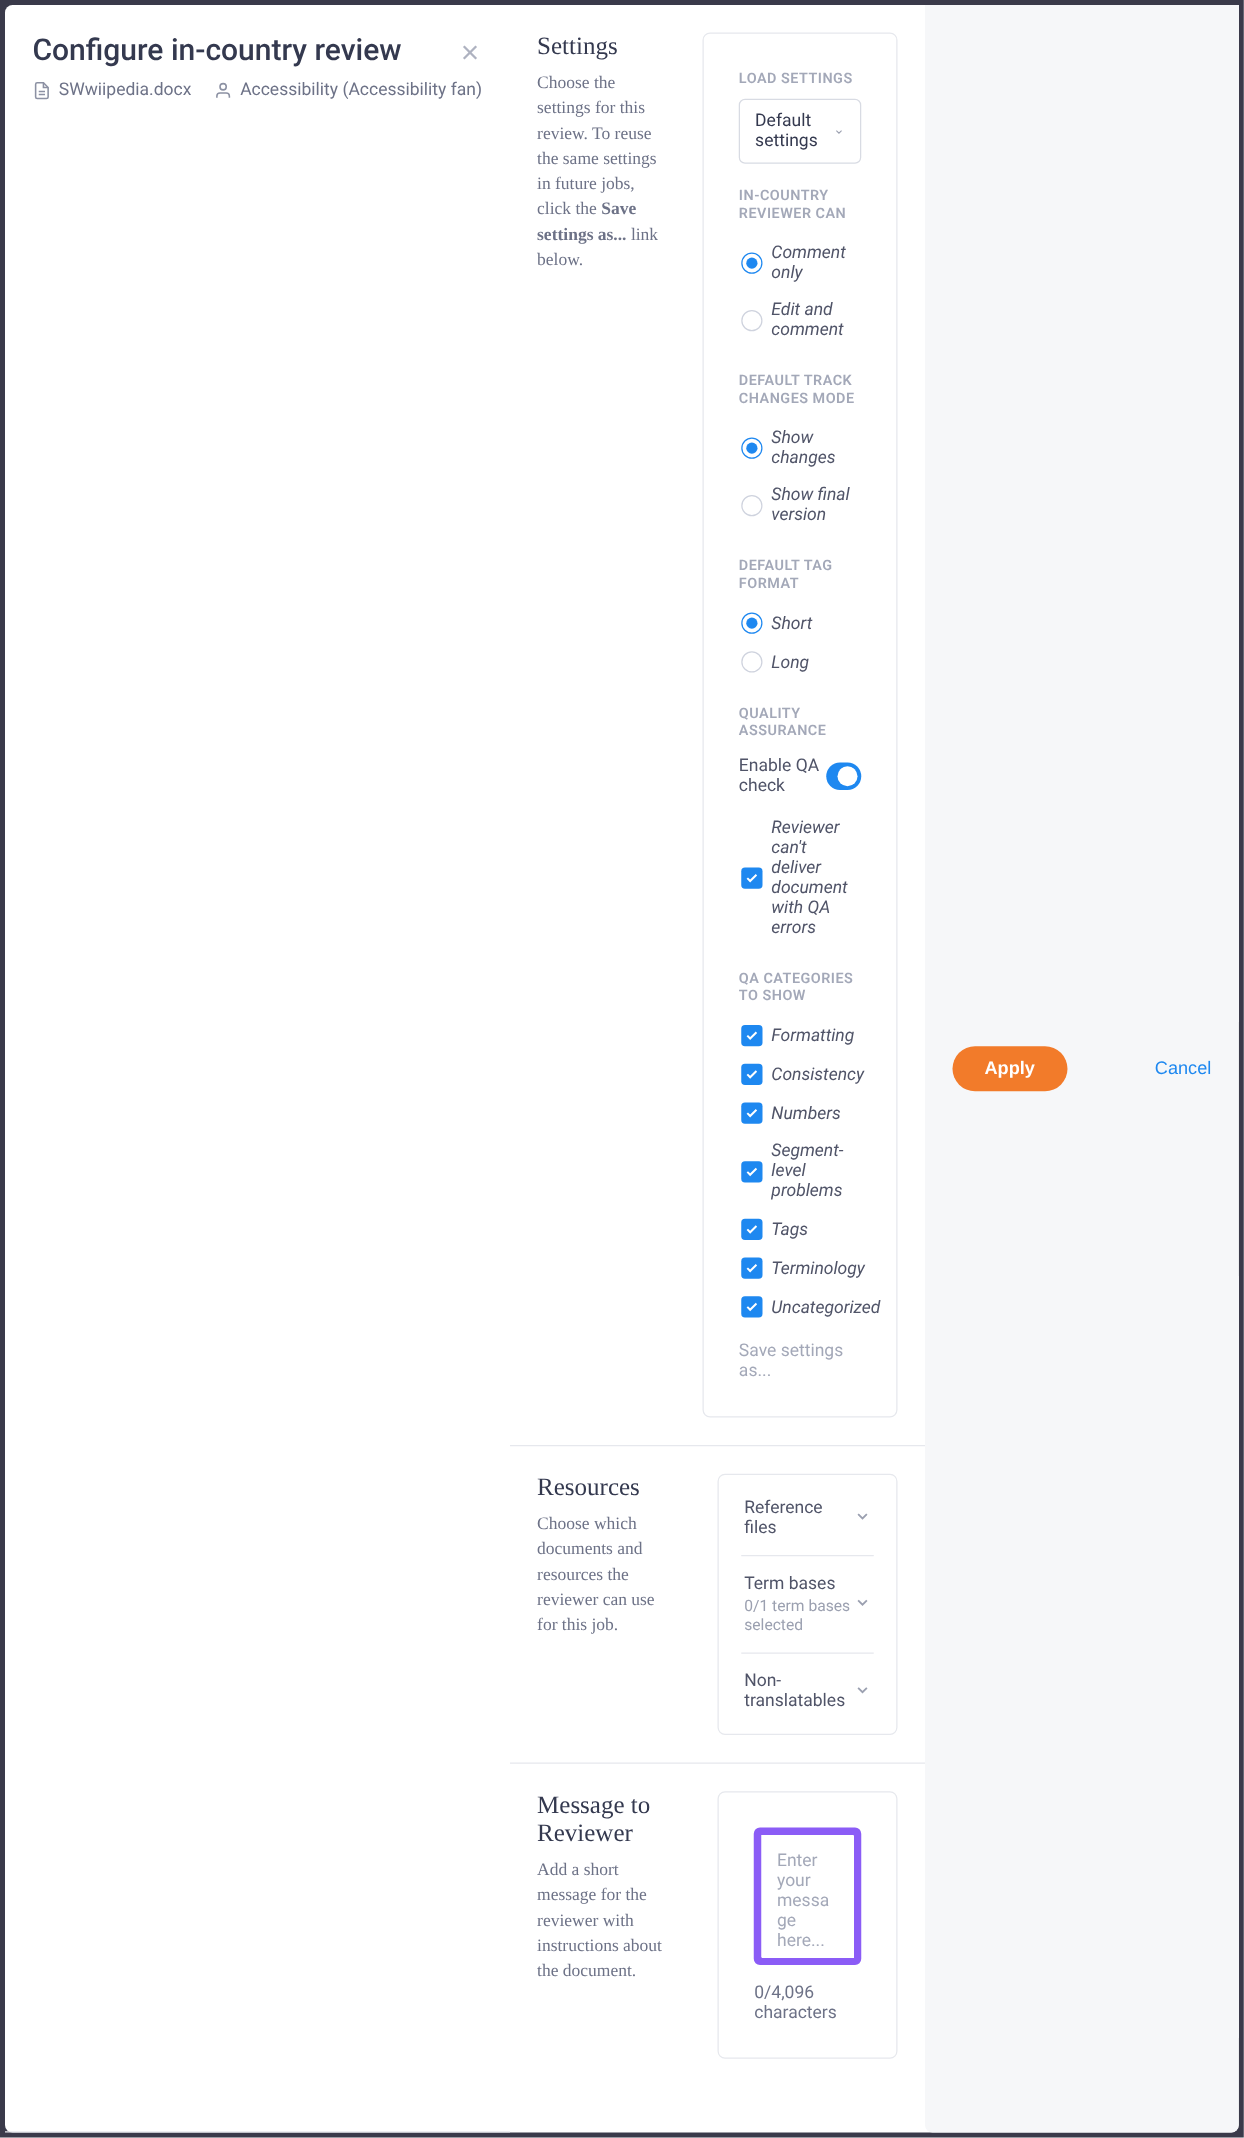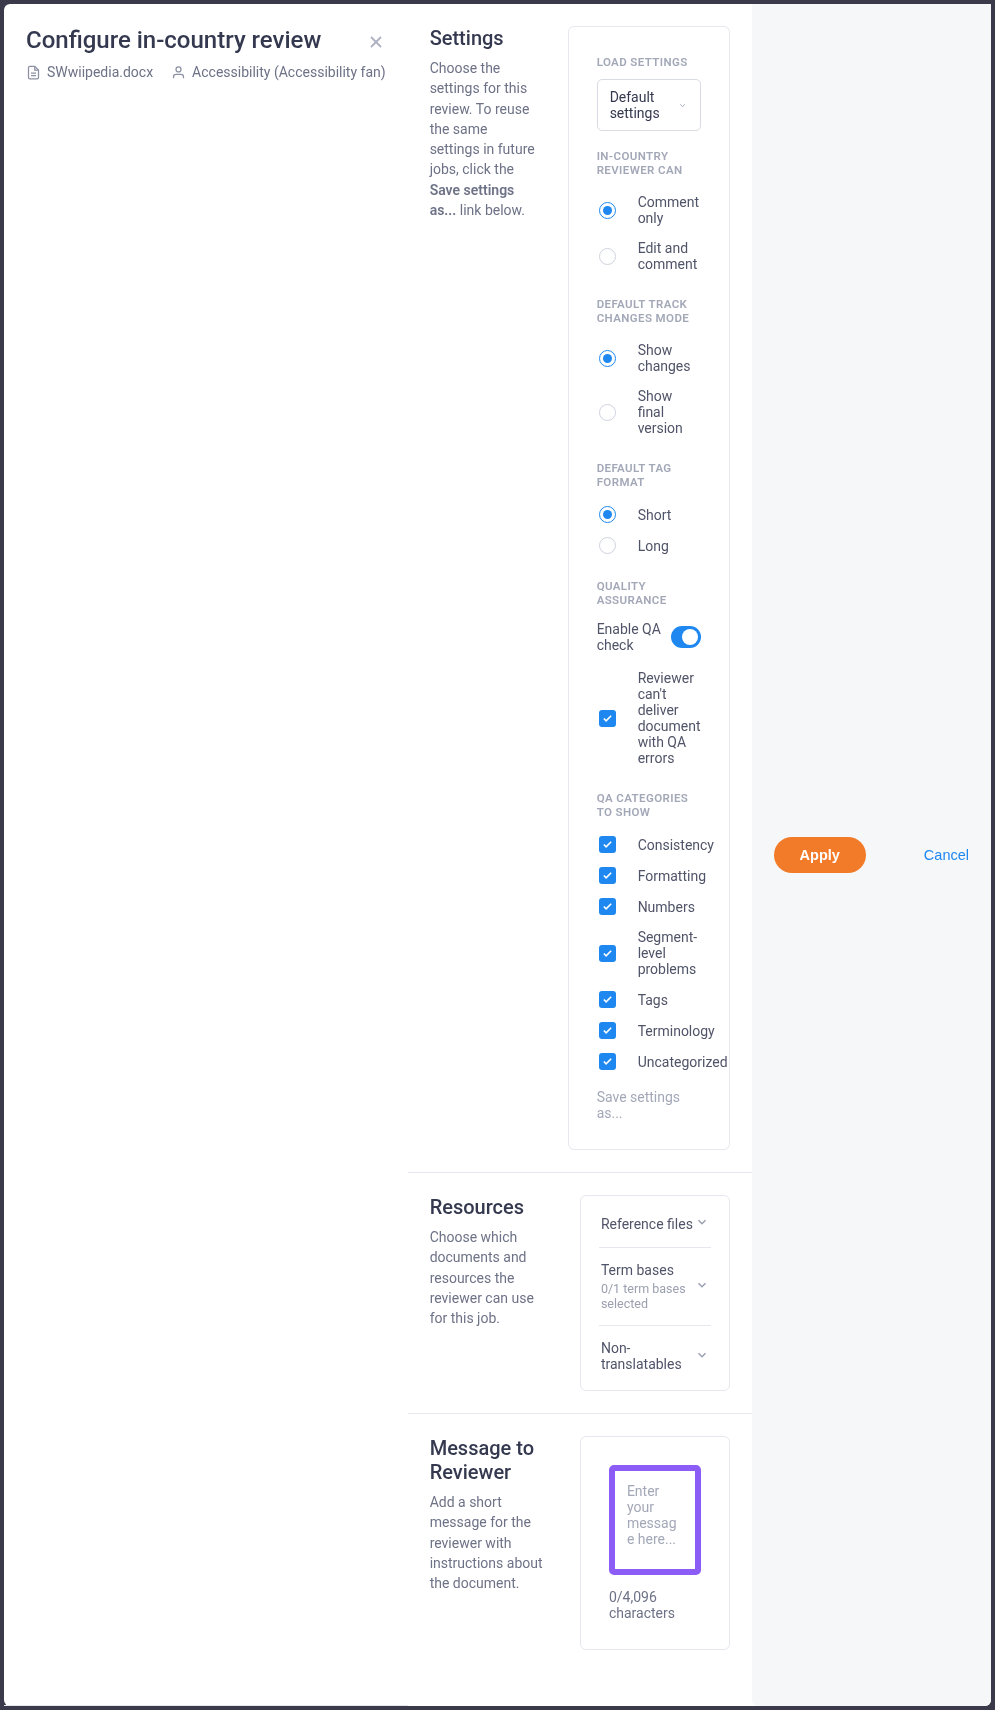--- a/index.html
+++ b/index.html
@@ -50,20 +50,21 @@
 .section {
   display: flex;
   padding: 22px;
   gap: 22px;
   border-bottom: 1px solid #e6e8ed;
 }
 .section:last-of-type { border-bottom: none; }
 .section-left {
   width: 46%;
   padding-right: 10px;
+  font-family: Liberation Serif, serif;
 }
 .section-title {
   font-size: 20px;
   font-weight: 500;
   color: #34394f;
   margin-bottom: 8px;
 }
 .section-desc {
   font-size: 14px;
   color: #6d7287;
@@ -98,23 +99,24 @@
   justify-content: space-between;
   align-items: center;
   cursor: pointer;
   background: #fff;
   color: #34394f;
 }
 .select svg { width: 13px; height: 13px; color: #9ba0b0; }
 .radio-row, .check-row {
   display: flex;
   align-items: center;
-  gap: 22px;
+  gap: 7px;
   padding: 7px 2px;
   cursor: pointer;
+  font-style: italic;
 }
 .radio {
   width: 17px; height: 17px;
   border: 1.5px solid #cfd3de;
   border-radius: 50%;
   display: inline-flex;
   align-items: center;
   justify-content: center;
   flex-shrink: 0;
 }
@@ -193,21 +195,21 @@
 .char-count {
   font-size: 14px;
   color: #6d7287;
   margin-top: 10px;
 }
 .modal-footer {
   background: #f6f7f9;
   padding: 18px 22px;
   display: flex;
   justify-content: flex-end;
-  gap: 10px;
+  gap: 22px;
   align-items: center;
   border-radius: 0 0 6px 6px;
 }
 .btn-primary {
   background: #f27b2a;
   color: #fff;
   border: none;
   border-radius: 20px;
   padding: 10px 26px;
   font-size: 14.5px;
@@ -328,29 +330,29 @@
           </div>
 
           <div class="group-label">QA CATEGORIES TO SHOW</div>
           <div id="qa-cats-list">
               <div class="check-row">
                 <span class="checkbox">
                   <svg viewBox="0 0 24 24" fill="none" stroke="currentColor" stroke-width="3.5">
                     <polyline points="20 6 9 17 4 12"></polyline>
                   </svg>
                 </span>
+                <span class="option-label">Formatting</span>
+              </div>
+              <div class="check-row">
+                <span class="checkbox">
+                  <svg viewBox="0 0 24 24" fill="none" stroke="currentColor" stroke-width="3.5">
+                    <polyline points="20 6 9 17 4 12"></polyline>
+                  </svg>
+                </span>
                 <span class="option-label">Consistency</span>
-              </div>
-              <div class="check-row">
-                <span class="checkbox">
-                  <svg viewBox="0 0 24 24" fill="none" stroke="currentColor" stroke-width="3.5">
-                    <polyline points="20 6 9 17 4 12"></polyline>
-                  </svg>
-                </span>
-                <span class="option-label">Formatting</span>
               </div>
               <div class="check-row">
                 <span class="checkbox">
                   <svg viewBox="0 0 24 24" fill="none" stroke="currentColor" stroke-width="3.5">
                     <polyline points="20 6 9 17 4 12"></polyline>
                   </svg>
                 </span>
                 <span class="option-label">Numbers</span>
               </div>
               <div class="check-row">

